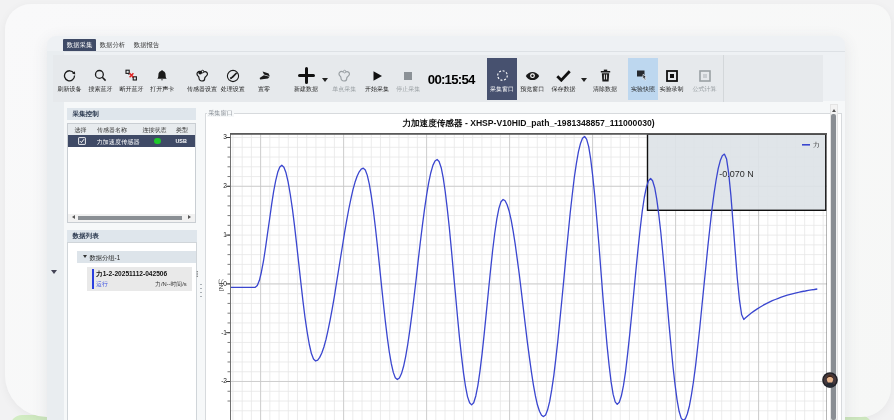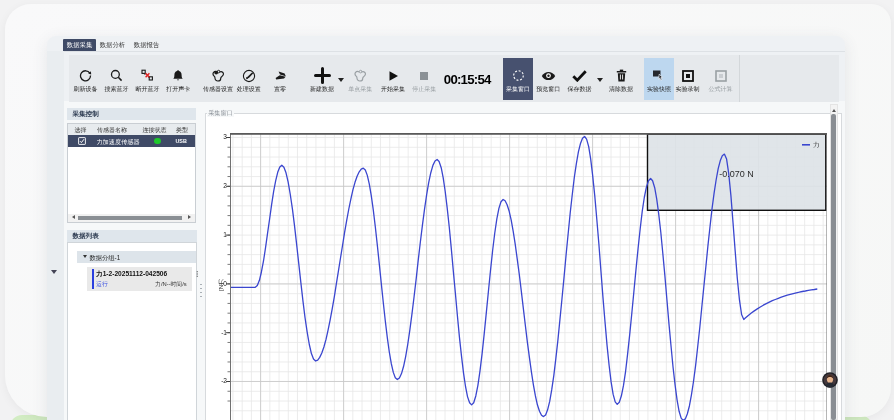--- a/index.html
+++ b/index.html
@@ -3,21 +3,21 @@
 <style>
 *{margin:0;padding:0;box-sizing:border-box}
 html,body{width:894px;height:420px;overflow:hidden;background:#f2f2f3;font-family:"Liberation Sans",sans-serif;position:relative}
 #green{position:absolute;left:10px;top:414.5px;width:862px;height:40px;border-radius:12px;background:#d2ecc3}
 #card{position:absolute;left:5px;top:4px;width:886px;height:413px;border-radius:26px 20px 30px 42px;background:linear-gradient(145deg,#f9f9fa,#f6f7f6);box-shadow:0 2px 10px rgba(0,0,0,.05)}
 #win{position:absolute;left:47px;top:36px;width:798px;height:390px;border-radius:9px 9px 0 0;background:#eef1f4;box-shadow:0 4px 16px rgba(60,70,90,.11)}
 #content{position:absolute;left:16.5px;top:65px;width:781px;height:325px;background:#f6f8f9}
 #sidebar{position:absolute;left:0;top:15px;width:16.5px;height:375px;background:#e9edf0}
 .tab{position:absolute;top:3px;height:12.2px;font-size:6.4px;line-height:12.2px;color:#333}
 .tabactive{left:16.4px;width:32.4px;background:#3f4a66;color:#fff;text-align:center;border-radius:1px 1px 0 0}
-#toolbar{position:absolute;left:22px;top:18.5px;width:770px;height:47px;background:#e6e9ec}
+#toolbar{position:absolute;left:6px;top:18.5px;width:770px;height:47px;background:#e6e9ec}
 .titem{position:absolute;top:0;height:47px;width:40px}
 .ticon{position:absolute;top:14px;left:0;right:0;height:14px;display:flex;align-items:center;justify-content:center}
 .tlabel{position:absolute;top:30px;left:-6px;right:-6px;font-size:6px;color:#222;white-space:nowrap;text-align:center}
 .gray .tlabel{color:#9aa0a4}
 #clock{position:absolute;left:374.8px;top:17.6px;font-size:13.2px;font-weight:bold;color:#000;letter-spacing:-0.75px}
 .panelhead{position:absolute;background:#dfe6ec;color:#2e3c52;font-size:6.6px;line-height:12.1px;padding-left:5px;font-weight:bold}
 #tblwrap{position:absolute;left:20.4px;top:87px;width:128.6px;height:99.6px;background:#fff;border:1px solid #c9ced3}
 #listwrap{position:absolute;left:20.4px;top:205.7px;width:129.3px;height:184px;background:#fff;border:1px solid #d0d5d9}
 #groupbox{position:absolute;left:157.6px;top:76.7px;width:637.4px;height:313.3px;background:#fff;border:1px solid #d7dadd;border-bottom:none}
 svg{display:block}
@@ -82,20 +82,21 @@
         <path d="M2.93 0V293.4 M12.15 0V293.4 M21.37 0V293.4 M30.60 0V293.4 M39.82 0V293.4 M49.04 0V293.4 M58.26 0V293.4 M67.48 0V293.4 M76.71 0V293.4 M85.93 0V293.4 M95.15 0V293.4 M104.37 0V293.4 M113.59 0V293.4 M122.82 0V293.4 M132.04 0V293.4 M141.26 0V293.4 M150.48 0V293.4 M159.70 0V293.4 M168.93 0V293.4 M178.15 0V293.4 M187.37 0V293.4 M196.59 0V293.4 M205.81 0V293.4 M215.04 0V293.4 M224.26 0V293.4 M233.48 0V293.4 M242.70 0V293.4 M251.92 0V293.4 M261.15 0V293.4 M270.37 0V293.4 M279.59 0V293.4 M288.81 0V293.4 M298.03 0V293.4 M307.26 0V293.4 M316.48 0V293.4 M325.70 0V293.4 M334.92 0V293.4 M344.14 0V293.4 M353.37 0V293.4 M362.59 0V293.4 M371.81 0V293.4 M381.03 0V293.4 M390.25 0V293.4 M399.48 0V293.4 M408.70 0V293.4 M417.92 0V293.4 M427.14 0V293.4 M436.36 0V293.4 M445.59 0V293.4 M454.81 0V293.4 M464.03 0V293.4 M473.25 0V293.4 M482.47 0V293.4 M491.70 0V293.4 M500.92 0V293.4 M510.14 0V293.4 M519.36 0V293.4 M528.58 0V293.4 M537.81 0V293.4 M547.03 0V293.4 M556.25 0V293.4 M565.47 0V293.4 M574.69 0V293.4 M583.92 0V293.4 M593.14 0V293.4 M0 4.50H597.5 M0 14.26H597.5 M0 24.02H597.5 M0 33.78H597.5 M0 43.54H597.5 M0 53.30H597.5 M0 63.06H597.5 M0 72.82H597.5 M0 82.58H597.5 M0 92.34H597.5 M0 102.10H597.5 M0 111.86H597.5 M0 121.62H597.5 M0 131.38H597.5 M0 141.14H597.5 M0 150.90H597.5 M0 160.66H597.5 M0 170.42H597.5 M0 180.18H597.5 M0 189.94H597.5 M0 199.70H597.5 M0 209.46H597.5 M0 219.22H597.5 M0 228.98H597.5 M0 238.74H597.5 M0 248.50H597.5 M0 258.26H597.5 M0 268.02H597.5 M0 277.78H597.5 M0 287.54H597.5" stroke="#e7e7e7" stroke-width="0.8" fill="none"></path>
         <path d="M30.60 0V293.4 M113.60 0V293.4 M196.60 0V293.4 M279.60 0V293.4 M362.60 0V293.4 M445.60 0V293.4 M528.60 0V293.4 M0 53.30H597.5 M0 150.90H597.5 M0 248.50H597.5" stroke="#c6c6c6" stroke-width="0.8" fill="none"></path>
         <rect x="417.5" y="1.2" width="178.3" height="76.1" fill="#dde2e7" fill-opacity="0.9" stroke="#101010" stroke-width="1.4"></rect>
         <path d="M0.3 154.3 L25.3 154.3 L27.3 152.5 L29.4 147.3 L31.4 139.0 L33.5 128.0 L35.5 114.9 L37.5 100.7 L39.6 86.0 L41.6 71.7 L43.6 58.7 L45.7 47.7 L47.7 39.3 L49.8 34.1 L51.8 32.3 L53.9 34.2 L56.0 39.8 L58.1 48.8 L60.2 61.0 L62.4 75.8 L64.5 92.7 L66.6 111.1 L68.7 130.2 L70.8 149.2 L72.9 167.6 L75.0 184.5 L77.2 199.3 L79.3 211.5 L81.4 220.6 L83.5 226.1 L85.6 228.0 L87.7 227.1 L89.7 224.4 L91.8 220.0 L93.9 214.0 L96.0 206.4 L98.0 197.4 L100.1 187.2 L102.2 176.0 L104.3 163.9 L106.3 151.2 L108.4 138.2 L110.5 125.0 L112.6 112.0 L114.6 99.3 L116.7 87.3 L118.8 76.0 L120.9 65.8 L122.9 56.9 L125.0 49.3 L127.1 43.2 L129.2 38.8 L131.2 36.1 L133.3 35.2 L135.3 37.0 L137.3 42.4 L139.3 51.1 L141.3 62.8 L143.3 77.2 L145.3 93.8 L147.3 112.0 L149.3 131.1 L151.3 150.6 L153.3 169.8 L155.3 188.0 L157.3 204.6 L159.3 219.0 L161.3 230.7 L163.3 239.4 L165.3 244.7 L167.3 246.5 L169.4 245.0 L171.5 240.6 L173.6 233.3 L175.7 223.3 L177.8 211.0 L179.9 196.7 L182.0 180.7 L184.1 163.5 L186.2 145.6 L188.2 127.4 L190.3 109.5 L192.4 92.3 L194.5 76.3 L196.6 62.0 L198.7 49.7 L200.8 39.7 L202.9 32.4 L205.0 28.0 L207.1 26.5 L209.1 28.5 L211.2 34.7 L213.2 44.8 L215.2 58.5 L217.2 75.2 L219.3 94.5 L221.3 115.6 L223.3 137.9 L225.4 160.5 L227.4 182.8 L229.4 203.9 L231.5 223.2 L233.5 239.9 L235.5 253.5 L237.5 263.6 L239.6 269.8 L241.6 271.9 L243.7 269.7 L245.8 263.0 L247.9 252.3 L250.0 237.9 L252.1 220.6 L254.2 200.9 L256.3 179.9 L258.4 158.5 L260.5 137.5 L262.6 117.8 L264.7 100.5 L266.8 86.1 L268.9 75.4 L271.0 68.7 L273.1 66.5 L275.1 67.8 L277.1 71.8 L279.2 78.3 L281.2 87.2 L283.2 98.3 L285.2 111.2 L287.2 125.8 L289.3 141.5 L291.3 158.1 L293.3 175.1 L295.3 192.0 L297.3 208.6 L299.4 224.4 L301.4 238.9 L303.4 251.8 L305.4 262.9 L307.4 271.8 L309.5 278.3 L311.5 282.3 L313.5 283.6 L315.6 281.9 L317.6 276.8 L319.7 268.4 L321.7 256.9 L323.8 242.6 L325.8 225.9 L327.9 207.2 L329.9 186.9 L332.0 165.5 L334.1 143.6 L336.1 121.7 L338.2 100.3 L340.2 80.0 L342.3 61.3 L344.3 44.5 L346.4 30.3 L348.4 18.8 L350.5 10.4 L352.5 5.2 L354.6 3.5 L356.6 6.1 L358.7 13.7 L360.7 26.1 L362.7 42.8 L364.8 63.1 L366.8 86.2 L368.9 111.3 L370.9 137.5 L372.9 163.6 L375.0 188.7 L377.0 211.9 L379.1 232.2 L381.1 248.9 L383.1 261.2 L385.2 268.9 L387.2 271.4 L389.3 269.3 L391.4 262.8 L393.5 252.4 L395.6 238.3 L397.6 221.2 L399.7 201.7 L401.8 180.5 L403.9 158.5 L406.0 136.4 L408.1 115.2 L410.2 95.7 L412.2 78.6 L414.3 64.5 L416.4 54.1 L418.5 47.7 L420.6 45.5 L422.6 47.8 L424.7 54.7 L426.7 65.9 L428.7 80.9 L430.8 99.3 L432.8 120.2 L434.9 142.9 L436.9 166.5 L438.9 190.1 L441.0 212.8 L443.0 233.8 L445.1 252.1 L447.1 267.1 L449.1 278.3 L451.2 285.2 L453.2 287.5 L455.3 285.9 L457.3 281.0 L459.4 273.0 L461.4 262.1 L463.5 248.5 L465.6 232.6 L467.6 214.8 L469.7 195.5 L471.7 175.2 L473.8 154.3 L475.9 133.5 L477.9 113.1 L480.0 93.8 L482.0 76.0 L484.1 60.1 L486.2 46.5 L488.2 35.6 L490.3 27.6 L492.3 22.7 L494.4 21.1 L496.6 26.1 L498.7 40.4 L500.9 62.4 L503.0 89.4 L505.2 118.2 L507.3 145.2 L509.5 167.2 L511.6 181.5 L513.8 186.5 L515.3 185.1 L518.3 182.5 L521.3 180.1 L524.3 177.9 L527.3 175.9 L530.3 174.0 L533.3 172.2 L536.3 170.6 L539.3 169.1 L542.3 167.7 L545.3 166.5 L548.3 165.3 L551.3 164.2 L554.3 163.2 L557.3 162.2 L560.3 161.4 L563.3 160.6 L566.3 159.8 L569.3 159.2 L572.3 158.5 L575.3 158.0 L578.3 157.4 L581.3 156.9 L584.3 156.5 L587.3 156.0" fill="none" stroke="#3a46cf" stroke-width="1.3" stroke-linejoin="round"></path>
         <path d="M0.5 293.4V0.7H597.0V293.4" fill="none" stroke="#707070" stroke-width="1"></path>
         <line x1="0" y1="0.9" x2="597.5" y2="0.9" stroke="#5a5a5a" stroke-width="1.6"></line>
         <text x="506.5" y="44.5" font-size="9" fill="#2b2b2b" text-anchor="middle" font-family="Liberation Sans">-0.070 N</text>
         <line x1="572" y1="11.8" x2="580" y2="11.8" stroke="#3a46cf" stroke-width="1.6"></line>
         <text x="583" y="14.3" font-size="6.5" fill="#222" font-family="Liberation Sans">力</text>
       </svg>
+      <div style="position:absolute;left:72.9px;top:4.8px;width:500px;text-align:center;font-size:8.6px;font-weight:bold;color:#111;white-space:nowrap">力加速度传感器 - XHSP-V10HID_path_-1981348857_111000030)</div>
       <div style="position:absolute;left:7.4px;top:19.8px;width:14px;text-align:right;font-size:6.5px;color:#222">3</div>
       <div style="position:absolute;left:7.4px;top:68.6px;width:14px;text-align:right;font-size:6.5px;color:#222">2</div>
       <div style="position:absolute;left:7.4px;top:117.4px;width:14px;text-align:right;font-size:6.5px;color:#222">1</div>
       <div style="position:absolute;left:7.4px;top:166.2px;width:14px;text-align:right;font-size:6.5px;color:#222">0</div>
       <div style="position:absolute;left:7.4px;top:215.0px;width:14px;text-align:right;font-size:6.5px;color:#222">-1</div>
       <div style="position:absolute;left:7.4px;top:263.8px;width:14px;text-align:right;font-size:6.5px;color:#222">-2</div>
       <svg style="position:absolute;left:20.1px;top:18.9px" width="4" height="274.5" viewBox="0 0 4 274.5">
         <path d="M1.5 4.50H4 M1.5 14.26H4 M1.5 24.02H4 M1.5 33.78H4 M1.5 43.54H4 M1.5 53.30H4 M1.5 63.06H4 M1.5 72.82H4 M1.5 82.58H4 M1.5 92.34H4 M1.5 102.10H4 M1.5 111.86H4 M1.5 121.62H4 M1.5 131.38H4 M1.5 141.14H4 M1.5 150.90H4 M1.5 160.66H4 M1.5 170.42H4 M1.5 180.18H4 M1.5 189.94H4 M1.5 199.70H4 M1.5 209.46H4 M1.5 219.22H4 M1.5 228.98H4 M1.5 238.74H4 M1.5 248.50H4 M1.5 258.26H4 M1.5 268.02H4" stroke="#444" stroke-width="0.7" fill="none"></path>
         <path d="M0 4.50H4 M0 53.30H4 M0 102.10H4 M0 150.90H4 M0 199.70H4 M0 248.50H4" stroke="#333" stroke-width="0.9" fill="none"></path>
       </svg>

